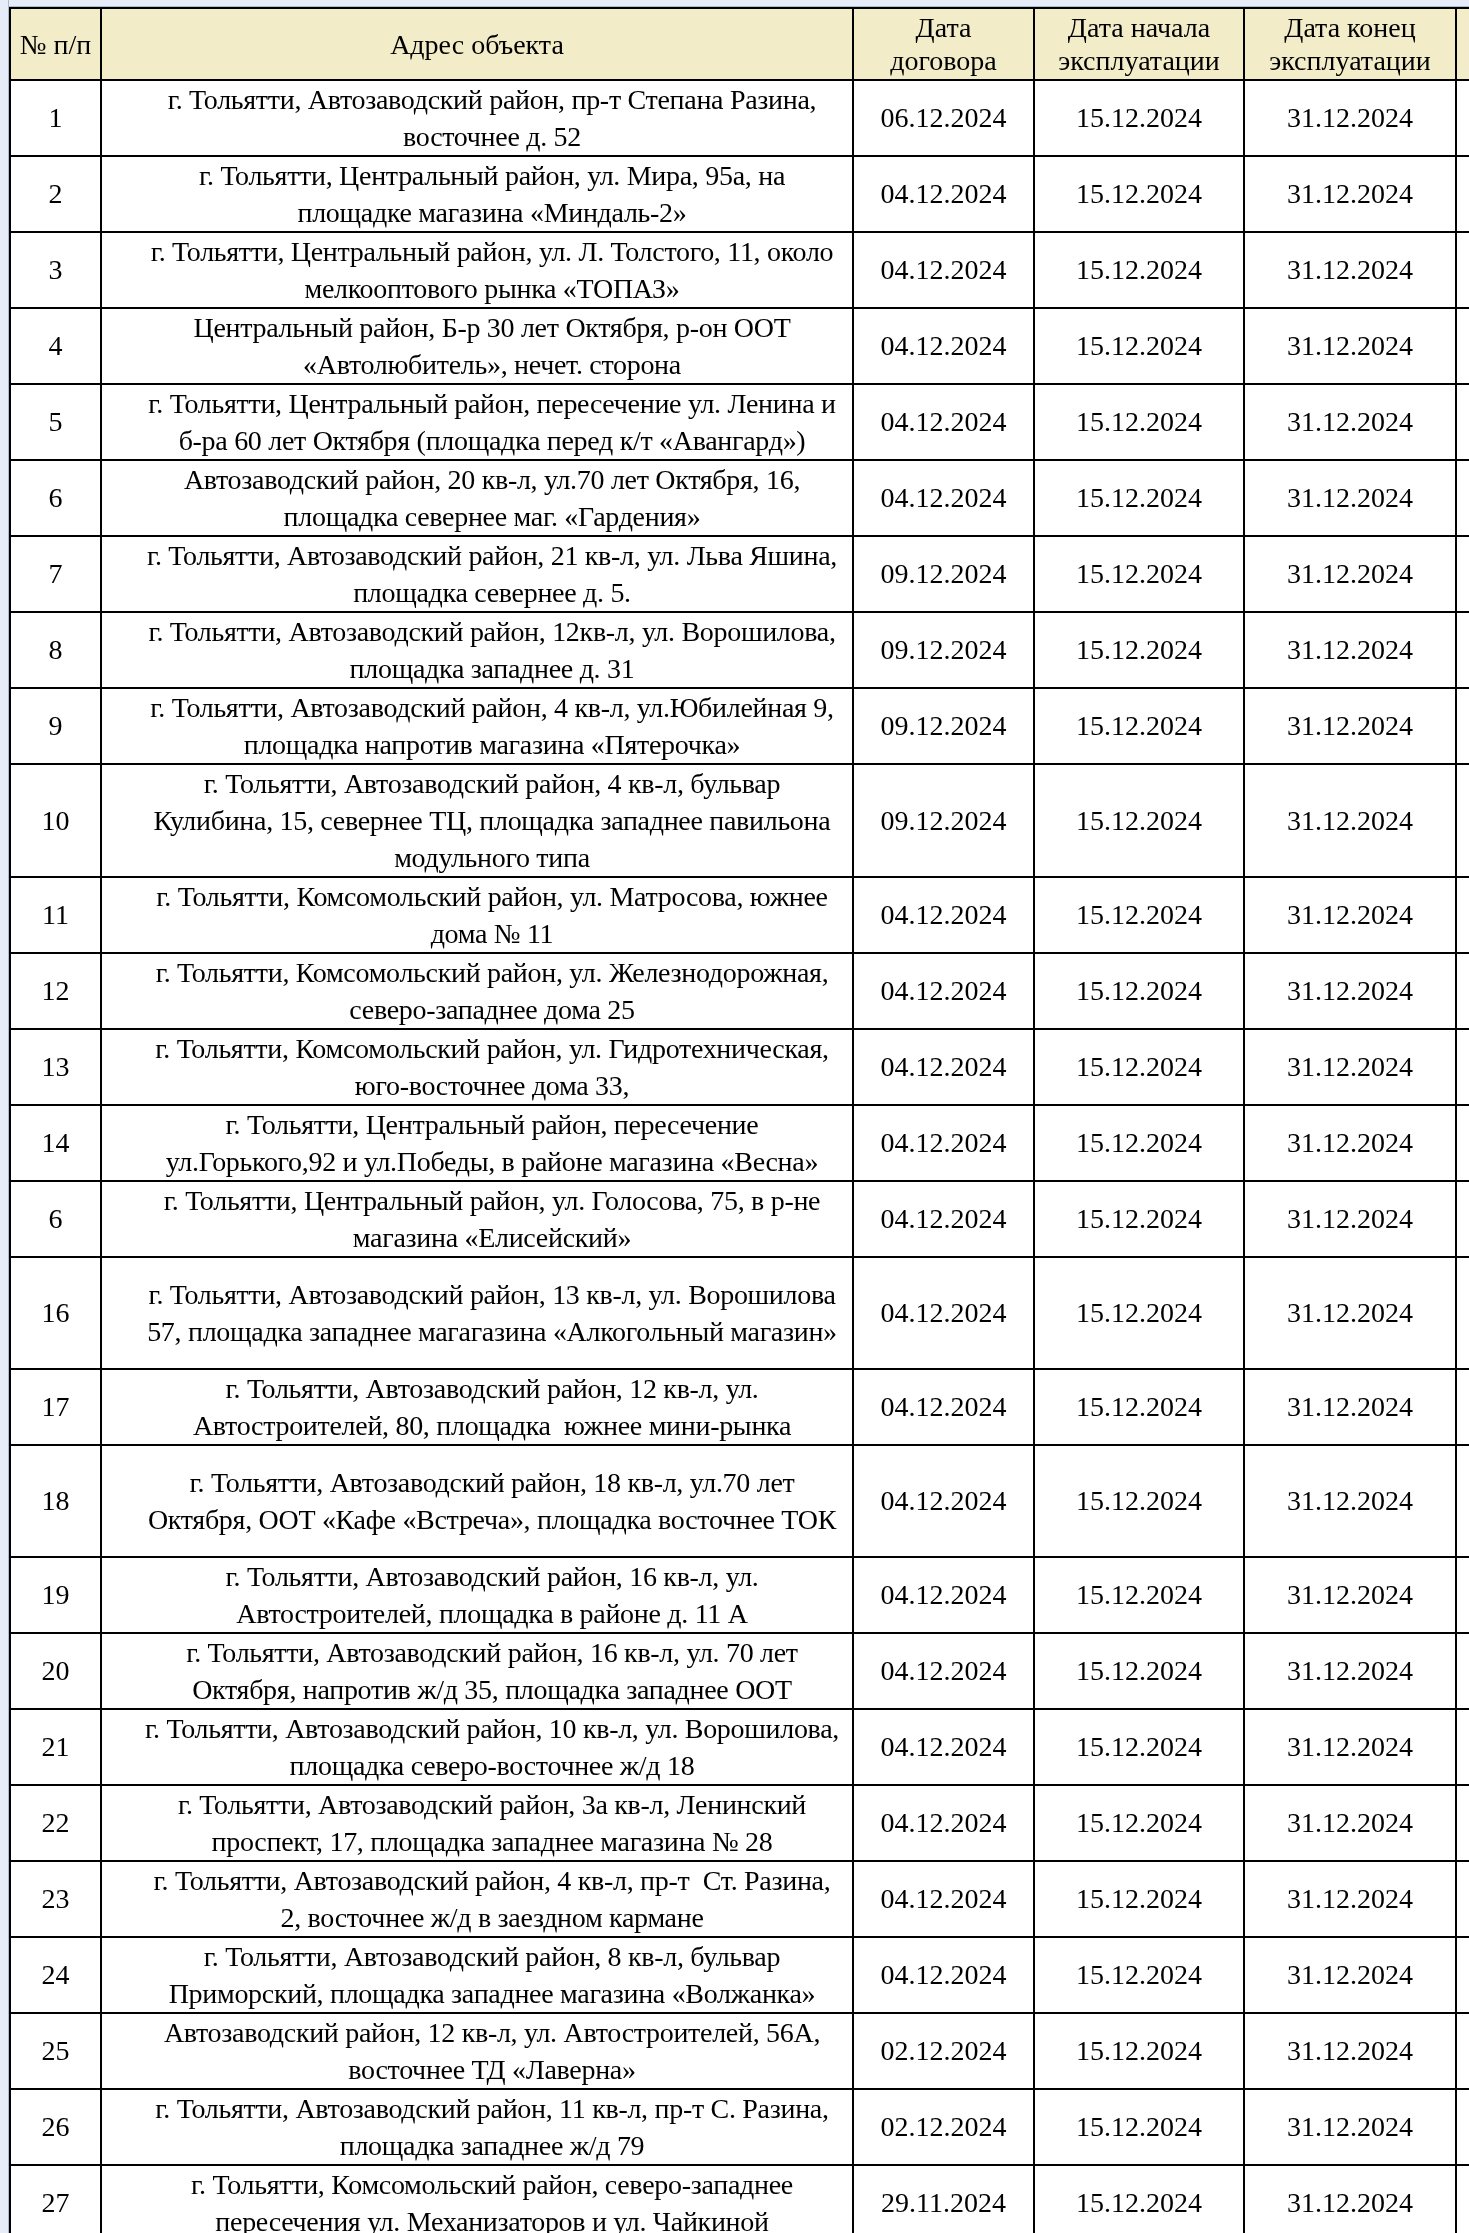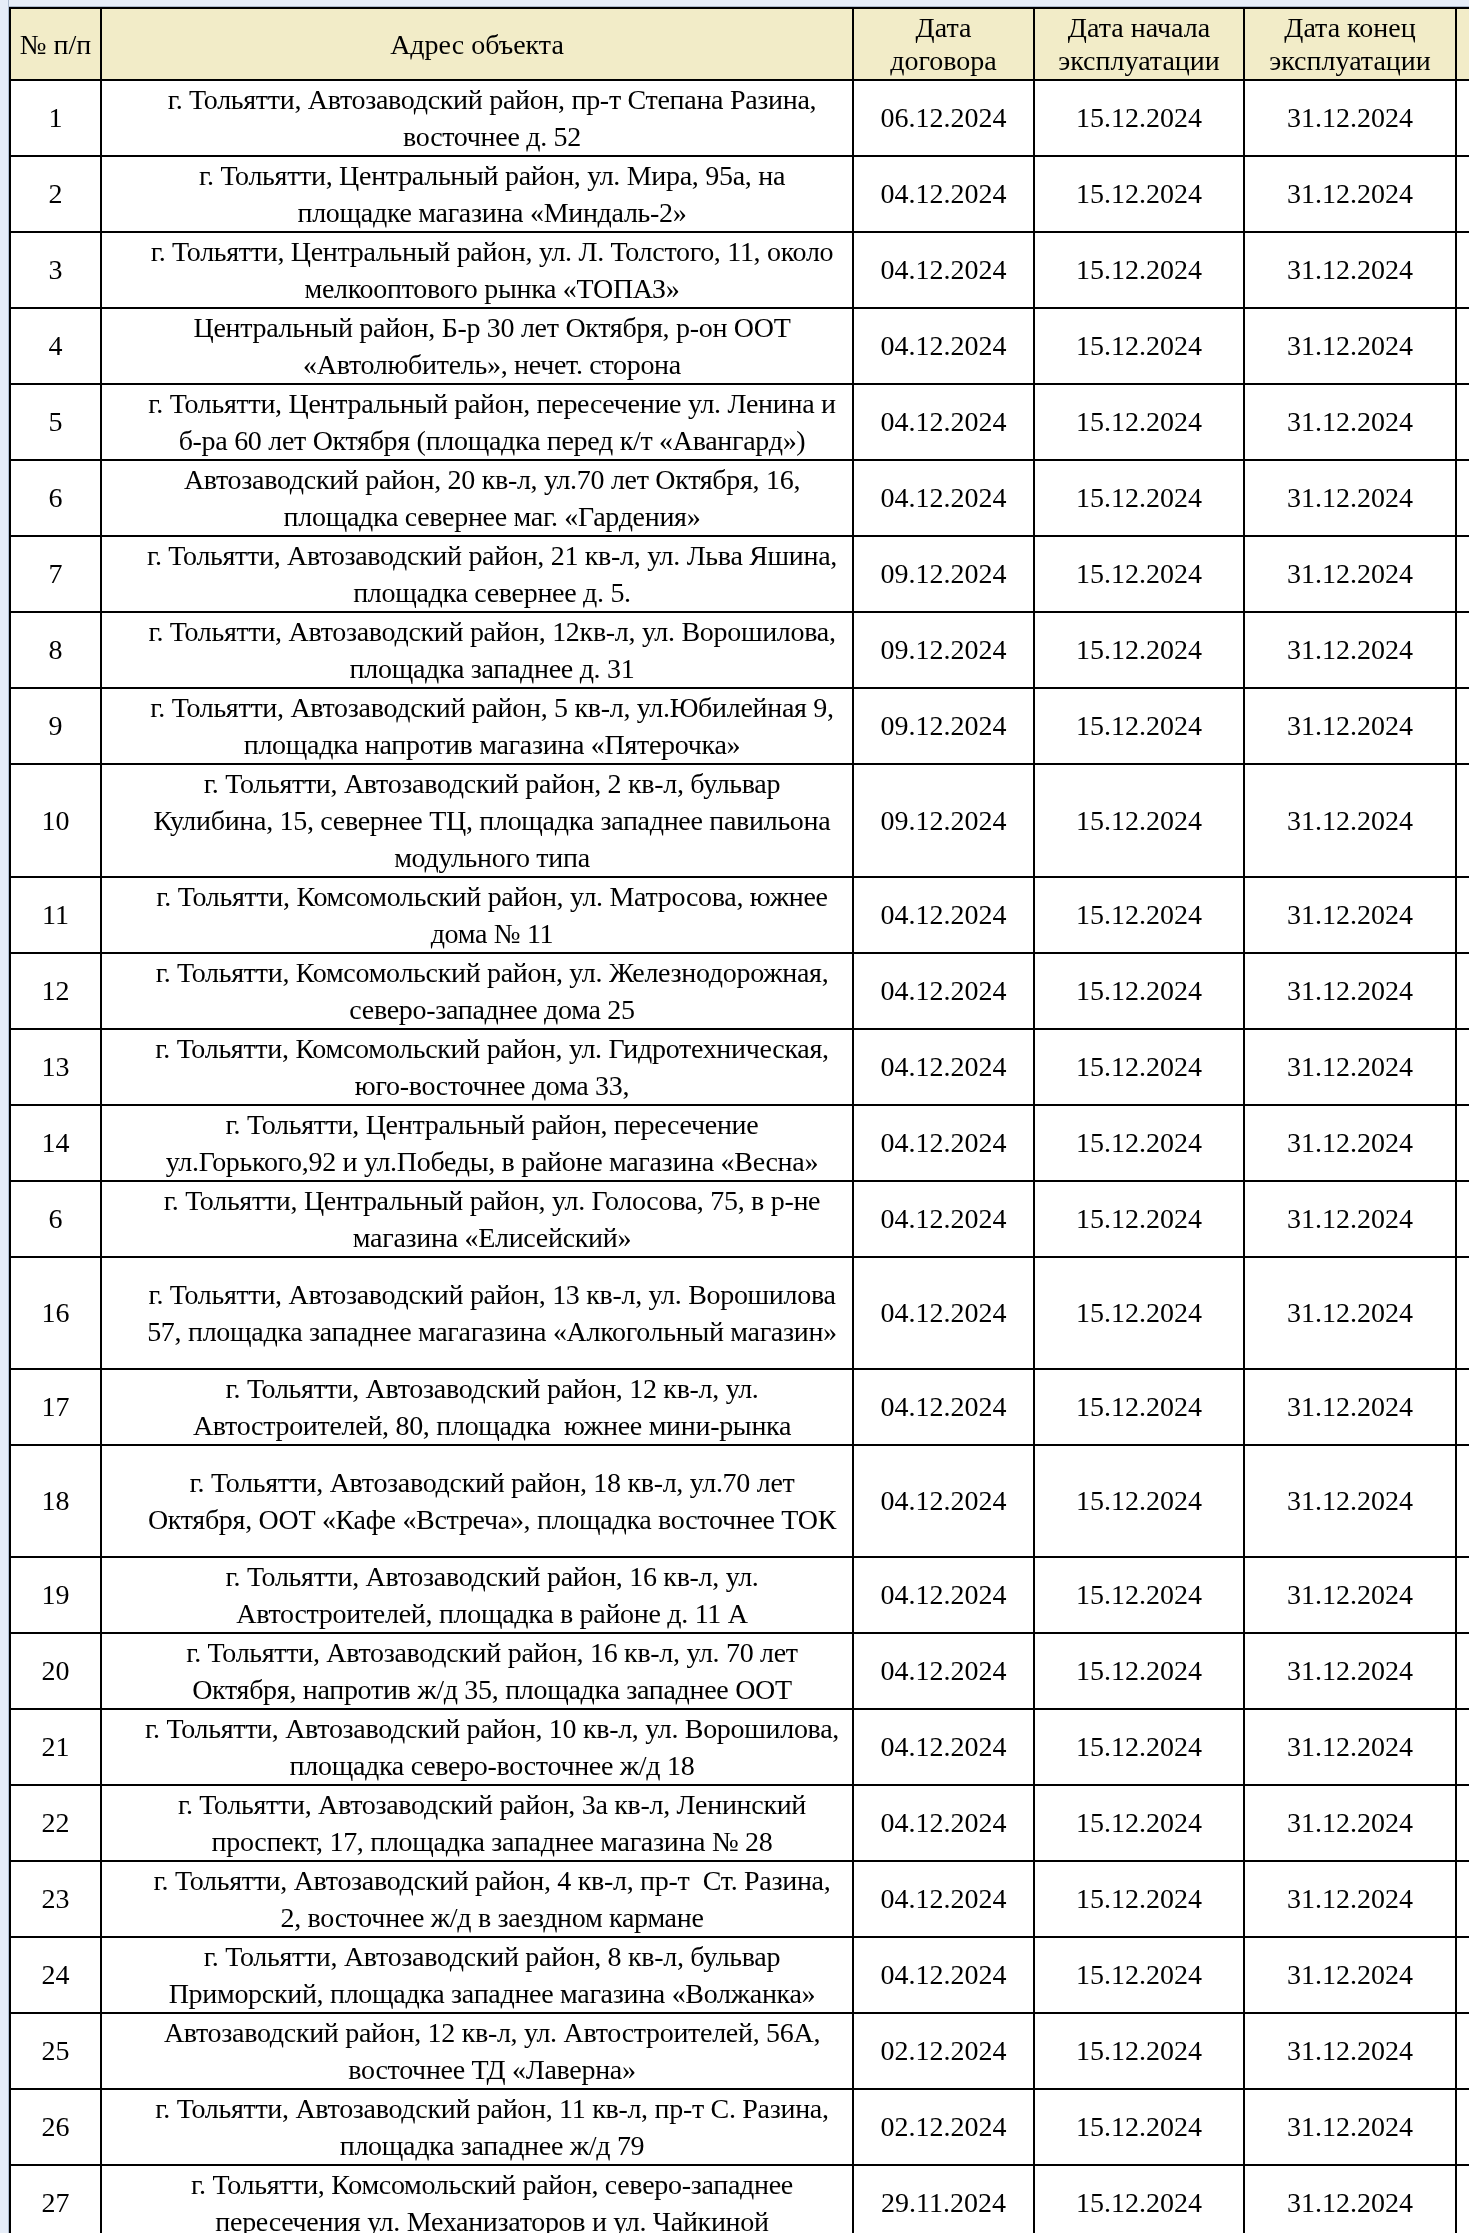--- a/index.html
+++ b/index.html
@@ -158,30 +158,30 @@
     <td class="col-num">8</td>
     <td class="col-address">г. Тольятти, Автозаводский район, 12кв-л, ул. Ворошилова,
 площадка западнее д. 31</td>
     <td class="col-contract">09.12.2024</td>
     <td class="col-start">15.12.2024</td>
     <td class="col-end">31.12.2024</td>
     <td class="col-extra"></td>
   </tr>
       <tr style="height: 75px;">
     <td class="col-num">9</td>
-    <td class="col-address">г. Тольятти, Автозаводский район, 5 кв-л, ул.Юбилейная 9,
+    <td class="col-address">г. Тольятти, Автозаводский район, 4 кв-л, ул.Юбилейная 9,
 площадка напротив магазина «Пятерочка»</td>
     <td class="col-contract">09.12.2024</td>
     <td class="col-start">15.12.2024</td>
     <td class="col-end">31.12.2024</td>
     <td class="col-extra"></td>
   </tr>
       <tr style="height: 112px;">
     <td class="col-num">10</td>
-    <td class="col-address">г. Тольятти, Автозаводский район, 2 кв-л, бульвар
+    <td class="col-address">г. Тольятти, Автозаводский район, 4 кв-л, бульвар
 Кулибина, 15, севернее ТЦ, площадка западнее павильона
 модульного типа</td>
     <td class="col-contract">09.12.2024</td>
     <td class="col-start">15.12.2024</td>
     <td class="col-end">31.12.2024</td>
     <td class="col-extra"></td>
   </tr>
       <tr style="height: 75px;">
     <td class="col-num">11</td>
     <td class="col-address">г. Тольятти, Комсомольский район, ул. Матросова, южнее

